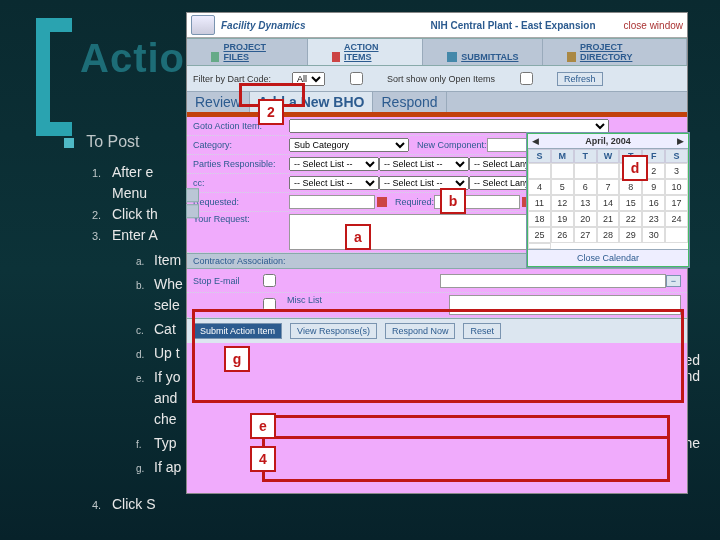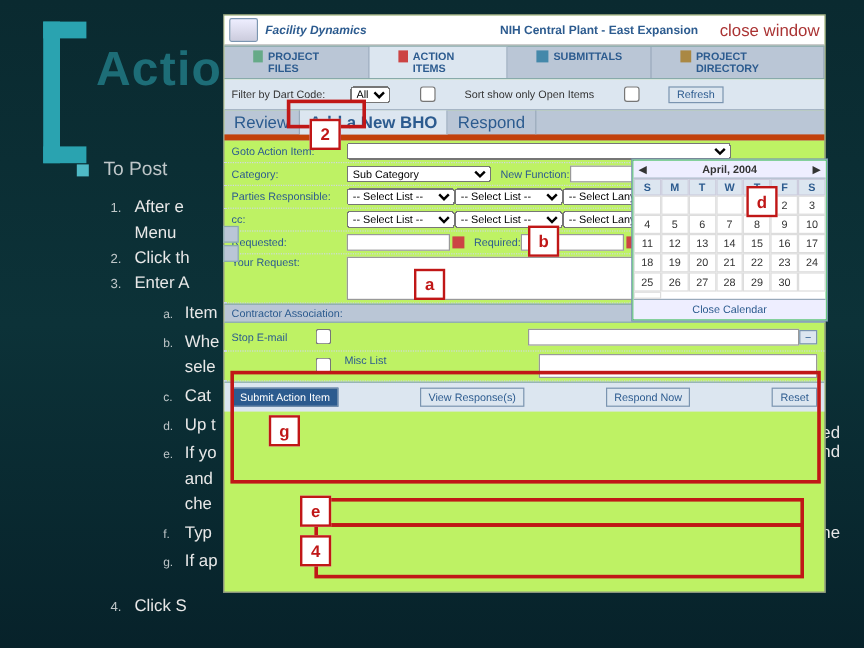--- a/index.html
+++ b/index.html
@@ -14,47 +14,47 @@
   .title{position:absolute;left:80px;top:36px;color:#1d6d77;font-size:40px;font-weight:600;letter-spacing:1px;}
   
   .outline{position:absolute;left:64px;top:130px;right:40px;color:#e8e8e8;font-size:14px;line-height:1.5;}
   .outline .lead{color:#bfc7c9;margin-bottom:8px;font-size:16px;}
   .outline .sq{display:inline-block;width:10px;height:10px;background:#4fbac6;margin-right:8px;vertical-align:middle;}
   .outline ol{margin:4px 0 4px 28px;padding:0;}
   .outline ol.inner{margin-left:44px;list-style:none;}
   .outline ol.inner li{margin-bottom:3px;}
   .tail{position:absolute;right:20px;color:#e8e8e8;font-size:14px;}
   
-  .app{position:absolute;left:186px;top:12px;width:500px;height:480px;background:#bef264;border:1px solid #888;font-size:10px;color:#333;}
+  .app{position:absolute;left:186px;top:12px;width:500px;height:480px;background:#f0abfc;border:1px solid #888;font-size:10px;color:#333;}
   .appbar{background:#fff;padding:2px 4px;display:flex;align-items:center;gap:6px;border-bottom:1px solid #aaa;}
   .logo{width:22px;height:18px;border:1px solid #7a94b0;border-radius:2px;background:linear-gradient(#eef,#ccd);}
   .brand{font-weight:bold;color:#2c5b8f;font-style:italic;}
   .projtitle{margin-left:auto;font-weight:bold;color:#2c5b8f;font-size:10px;}
-  .closex{margin-left:12px;color:#a33;font-size:14px;}
+  .closex{margin-left:22px;color:#a33;font-size:10px;}
   .tabs{display:flex;background:#bac6d6;border-top:1px solid #8aa;border-bottom:1px solid #8aa;font-size:9px;}
-  .tab{padding:3px 24px;border-right:1px solid #9ab;color:#2c5b8f;font-weight:bold;display:flex;align-items:flex-start;gap:4px;}
+  .tab{padding:3px 24px;border-right:1px solid #9ab;color:#2c5b8f;font-weight:bold;display:flex;align-items:flex-end;gap:4px;text-decoration:underline;}
   .tab.active{background:#dce6f0;}
   .tabicon{width:10px;height:10px;background:#6a8;}  
   .filterbar{background:#dce6f0;padding:3px 6px;display:flex;align-items:center;gap:21px;border-bottom:1px solid #9ab;font-size:9px;}
   .filterbar select,.filterbar input[type=text]{font-size:9px;}
   .refresh{background:#dce6f0;border:1px solid #7a94b0;padding:1px 6px;font-size:9px;color:#2c5b8f;}
   .subtabs{display:flex;background:#bac6d6;border-bottom:5px solid #c2410c;font-size:14px;}
   .subtab{padding:2px 8px;border-right:1px solid #9ab;color:#2c5b8f;}
   .subtab.active{background:#dce6f0;font-weight:bold;}
   .formrow{display:flex;align-items:center;padding:2px 6px;border-bottom:1px dotted #cfd8e2;}
   .formrow .lbl{color:#2c5b8f;font-size:9px;width:96px;white-space:nowrap;}
   .formrow .lbl2{color:#2c5b8f;font-size:9px;margin-left:8px;white-space:nowrap;}
   .formrow .sel{font-size:9px;}
   .formrow .inp{font-size:9px;border:1px solid #999;padding:1px 2px;background:#fff;}
   .v-tabs{position:absolute;left:-1px;top:175px;}
   .vtab{writing-mode:vertical-rl;transform:rotate(180deg);background:#bac6d6;border:1px solid #8aa;font-size:8px;padding:5px 1px;margin-bottom:2px;color:#2c5b8f;}
   .ta{width:380px;height:34px;border:1px solid #999;background:#fff;}
   .ta2{width:380px;height:44px;border:1px solid #999;background:#fff;}
   .ta3{width:230px;height:18px;border:1px solid #999;background:#fff;}
-  .btnbar{background:#dce6f0;border-top:1px solid #8aa;padding:4px 6px;display:flex;gap:8px;justify-content:space-between;}
+  .btnbar{background:#dce6f0;border-top:1px solid #8aa;padding:4px 6px;display:flex;gap:8px;}
   .abtn{background:#dce6f0;border:1px solid #7a94b0;color:#2c5b8f;font-size:9px;padding:2px 6px;}
   .abtn.primary{background:#2c5b8f;color:#fff;}
   
   .cal{position:absolute;right:-2px;top:120px;width:160px;background:#fff;border:1px solid #4b6;box-shadow:0 0 0 1px #7a94b0;font-size:9px;}
   .calhdr{display:flex;align-items:center;justify-content:space-between;background:#eef;padding:2px 4px;border-bottom:1px solid #9ab;}
   .calgrid{display:grid;grid-template-columns:repeat(7,1fr);text-align:center;}
   .calgrid .dh{background:#dce6f0;color:#2c5b8f;border:1px solid #ccd;font-weight:bold;padding:1px 0;}
   .calgrid .d{border:1px solid #ddd;padding:2px 0;}
   .calclose{display:block;text-align:center;color:#2c5b8f;padding:3px;border-top:1px solid #9ab;background:#eef;}
   
@@ -137,21 +137,21 @@
       <div class="subtab">Respond</div>
     </div>
 
     <div class="formrow">
       <span class="lbl">Goto Action Item:</span>
       <select class="sel" style="width:320px"><option></option></select>
     </div>
     <div class="formrow">
       <span class="lbl">Category:</span>
       <select class="sel" style="width:120px"><option>Sub Category</option></select>
-      <span class="lbl2">New Function:</span>
+      <span class="lbl2">New Component:</span>
       <input class="inp" style="width: 120px;">
     </div>
     <div class="formrow">
       <span class="lbl">Parties Responsible:</span>
       <select class="sel" style="width:90px"><option>-- Select List --</option></select>
       <select class="sel" style="width:90px"><option>-- Select List --</option></select>
       <select class="sel" style="width:90px"><option>-- Select Lany --</option></select>
     </div>
     <div class="formrow">
       <span class="lbl">cc:</span>

